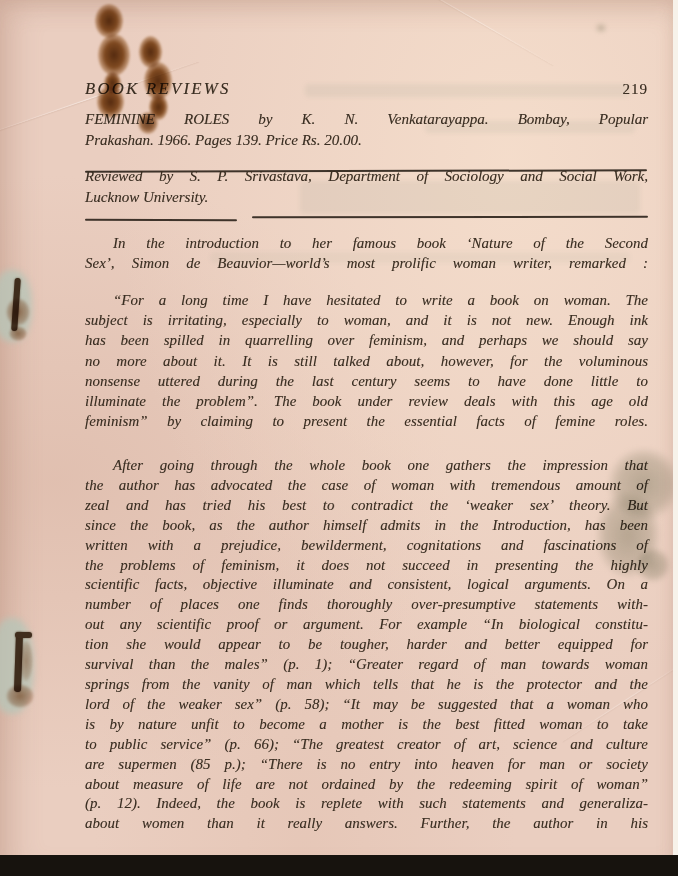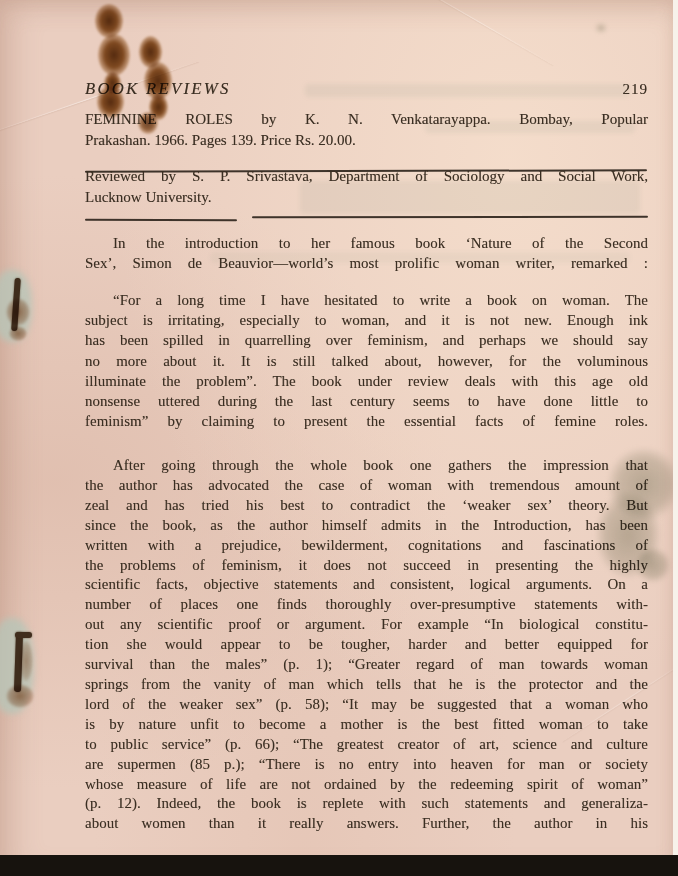--- a/index.html
+++ b/index.html
@@ -27,20 +27,21 @@
   .journal{
     font-style:italic;font-size:16.5px;letter-spacing:2.4px;
     text-shadow:.3px .3px .5px rgba(58,46,34,.45);
   }
   .pagenum{font-size:15px;letter-spacing:1px;text-shadow:.3px .3px .5px rgba(58,46,34,.4);}
   .block,.para{position:absolute;left:85px;width:563px;}
   .line{
     text-align:justify;text-align-last:justify;
     white-space:normal;
     text-shadow:.3px .3px .5px rgba(58,46,34,.35);
+    font-style:italic;
   }
   .citation{top:109px;font-size:15px;line-height:21px;}
   .reviewer{top:166px;font-size:15px;line-height:21px;}
   .citation .line:last-child,.reviewer .line:last-child{text-align-last:left;}
   .para{font-size:14.8px;line-height:20.2px;letter-spacing:.1px;}
   .para .line:first-child{text-indent:28px;}
   .para-1{top:233px;}
   .para-2{top:290px;}
   .para-3{top:456px;line-height:19.9px;}
   
@@ -101,42 +102,42 @@
 
   <div class="para para-1">
       <div class="line">In the introduction to her famous book ‘Nature of the Second</div>
       <div class="line">Sex’, Simon de Beauvior—world’s most prolific woman writer, remarked :</div>
     </div>
   <div class="para para-2">
       <div class="line">“For a long time I have hesitated to write a book on woman. The</div>
       <div class="line">subject is irritating, especially to woman, and it is not new. Enough ink</div>
       <div class="line">has been spilled in quarrelling over feminism, and perhaps we should say</div>
       <div class="line">no more about it. It is still talked about, however, for the voluminous</div>
+      <div class="line">nonsense uttered during the last century seems to have done little to</div>
       <div class="line">illuminate the problem”. The book under review deals with this age old</div>
-      <div class="line">nonsense uttered during the last century seems to have done little to</div>
       <div class="line">feminism” by claiming to present the essential facts of femine roles.</div>
     </div>
   <div class="para para-3">
       <div class="line">After going through the whole book one gathers the impression that</div>
       <div class="line">the author has advocated the case of woman with tremendous amount of</div>
       <div class="line">zeal and has tried his best to contradict the ‘weaker sex’ theory. But</div>
       <div class="line">since the book, as the author himself admits in the Introduction, has been</div>
       <div class="line">written with a prejudice, bewilderment, cognitations and fascinations of</div>
       <div class="line">the problems of feminism, it does not succeed in presenting the highly</div>
-      <div class="line">scientific facts, objective statements and consistent, logical arguments. On a</div>
+      <div class="line">scientific facts, objective illuminate and consistent, logical arguments. On a</div>
       <div class="line">number of places one finds thoroughly over-presumptive statements with-</div>
       <div class="line">out any scientific proof or argument. For example “In biological constitu-</div>
       <div class="line">tion she would appear to be tougher, harder and better equipped for</div>
       <div class="line">survival than the males” (p. 1); “Greater regard of man towards woman</div>
       <div class="line">springs from the vanity of man which tells that he is the protector and the</div>
       <div class="line">lord of the weaker sex” (p. 58); “It may be suggested that a woman who</div>
       <div class="line">is by nature unfit to become a mother is the best fitted woman to take</div>
       <div class="line">to public service” (p. 66); “The greatest creator of art, science and culture</div>
       <div class="line">are supermen (85 p.); “There is no entry into heaven for man or society</div>
-      <div class="line">whose measure of life are not ordained by the redeeming spirit of woman”</div>
+      <div class="line">about measure of life are not ordained by the redeeming spirit of woman”</div>
       <div class="line">(p. 12). Indeed, the book is replete with such statements and generaliza-</div>
       <div class="line">about women than it really answers. Further, the author in his</div>
     </div>
 
   <div>
     <div class="blob coffee" style="left:95px;top:4px;width:28px;height:34px;"></div>
     <div class="blob coffee" style="left:98px;top:34px;width:32px;height:42px;"></div>
     <div class="blob coffee" style="left:104px;top:72px;width:17px;height:22px;"></div>
     <div class="blob coffee" style="left:97px;top:86px;width:27px;height:32px;"></div>
     <div class="blob coffee" style="left:139px;top:36px;width:23px;height:32px;"></div>

